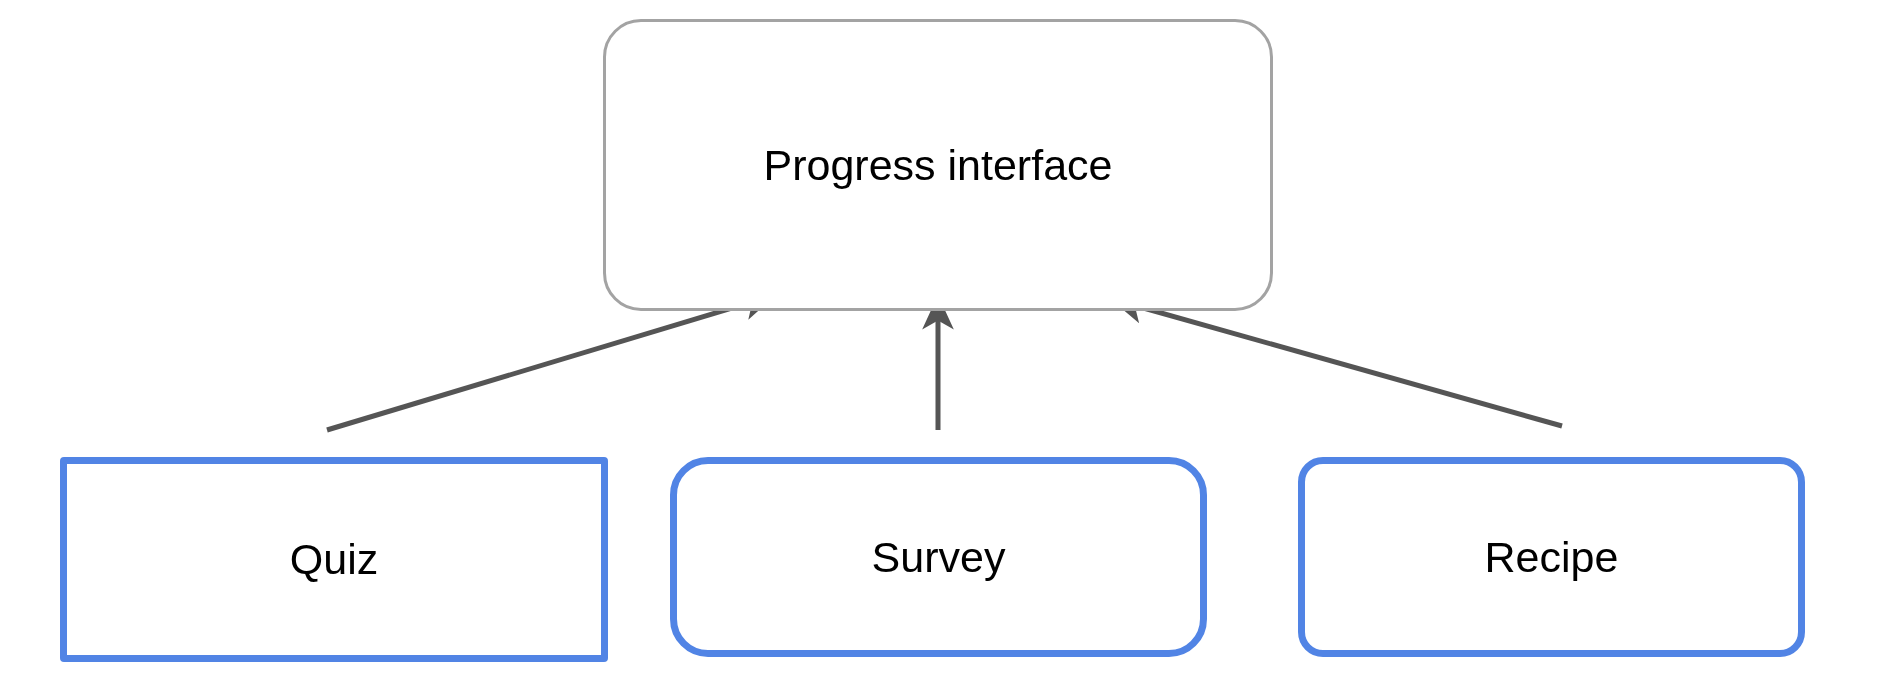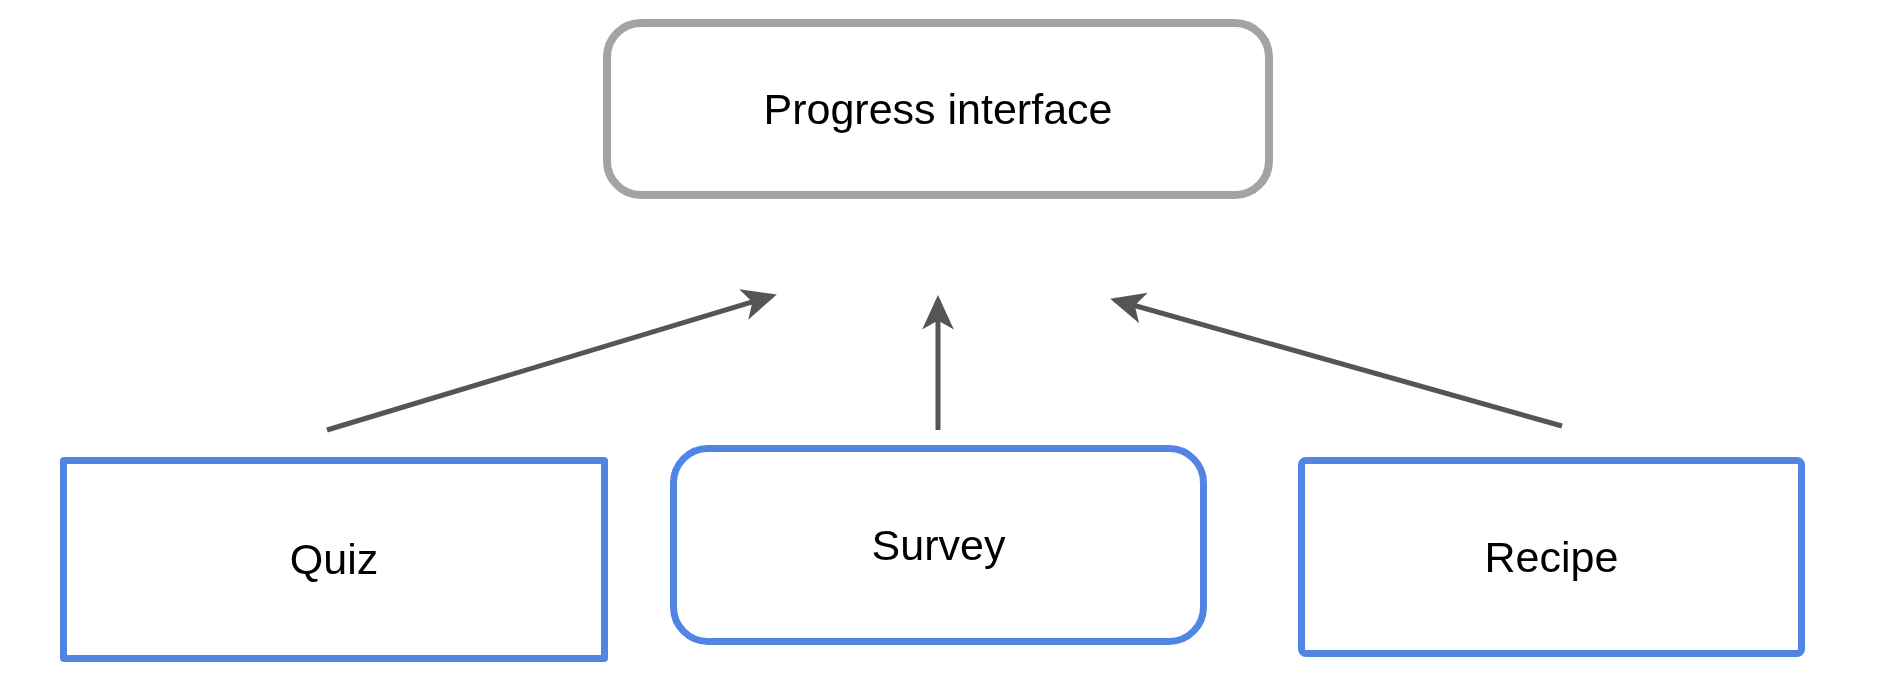--- a/index.html
+++ b/index.html
@@ -32,49 +32,49 @@
     font-family: "Liberation Sans", sans-serif;
     font-weight: 400;
     letter-spacing: 0px;
     white-space: nowrap;
     line-height: 1;
   }
   #node-root {
     left: 603px;
     top: 19px;
     width: 670px;
-    height: 180px;
-    border: 8px solid #a3a3a3;
+    height: 292px;
+    border: 3px solid #a3a3a3;
     border-radius: 38px;
   }
   #node-root .node-label { font-size: 43px; }
 
   #node-quiz {
     left: 60px;
     top: 457px;
     width: 548px;
     height: 205px;
     border: 7px solid #5184E5;
     border-radius: 4px;
   }
   #node-survey {
     left: 670px;
-    top: 445px;
+    top: 457px;
     width: 537px;
     height: 200px;
     border: 7px solid #5184E5;
     border-radius: 38px;
   }
   #node-recipe {
     left: 1298px;
     top: 457px;
     width: 507px;
     height: 200px;
     border: 7px solid #5184E5;
-    border-radius: 8px;
+    border-radius: 25px;
   }
   #node-quiz .node-label,
   #node-survey .node-label,
   #node-recipe .node-label { font-size: 43px; }
 
   #edges {
     position: absolute;
     left: 0;
     top: 0;
     width: 1896px;

